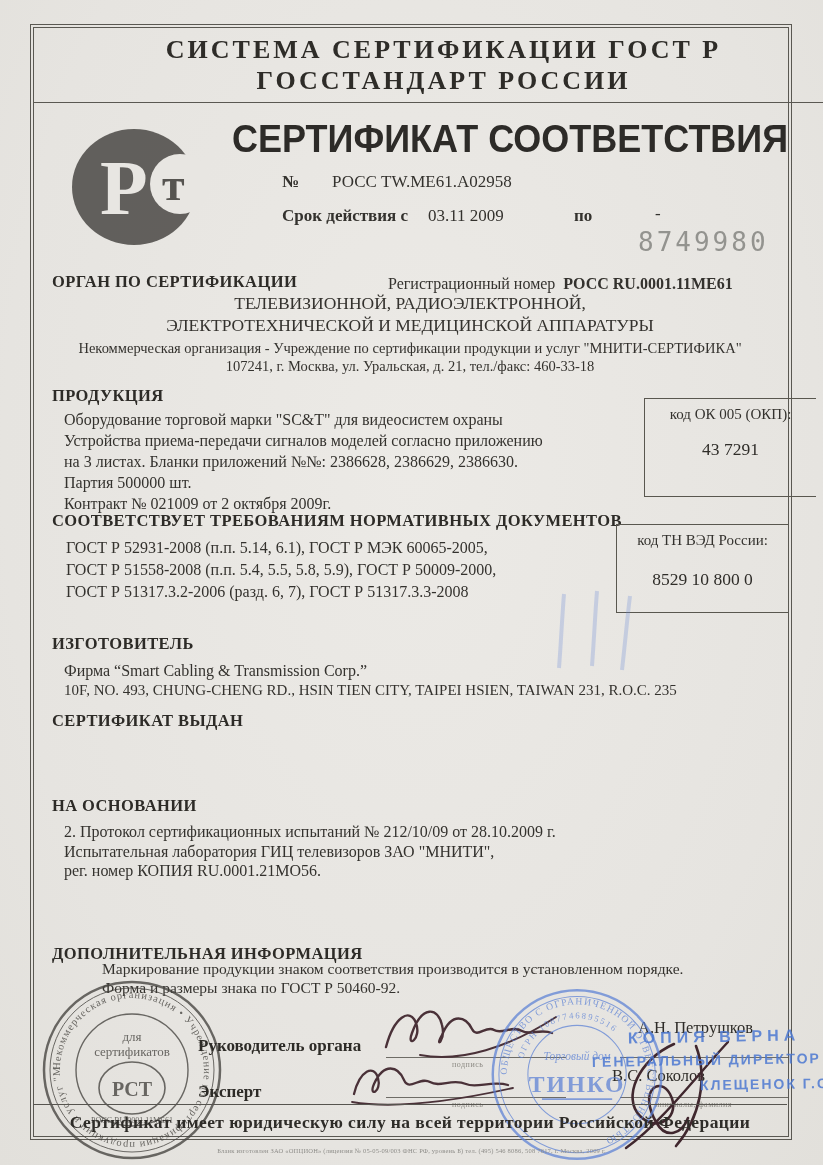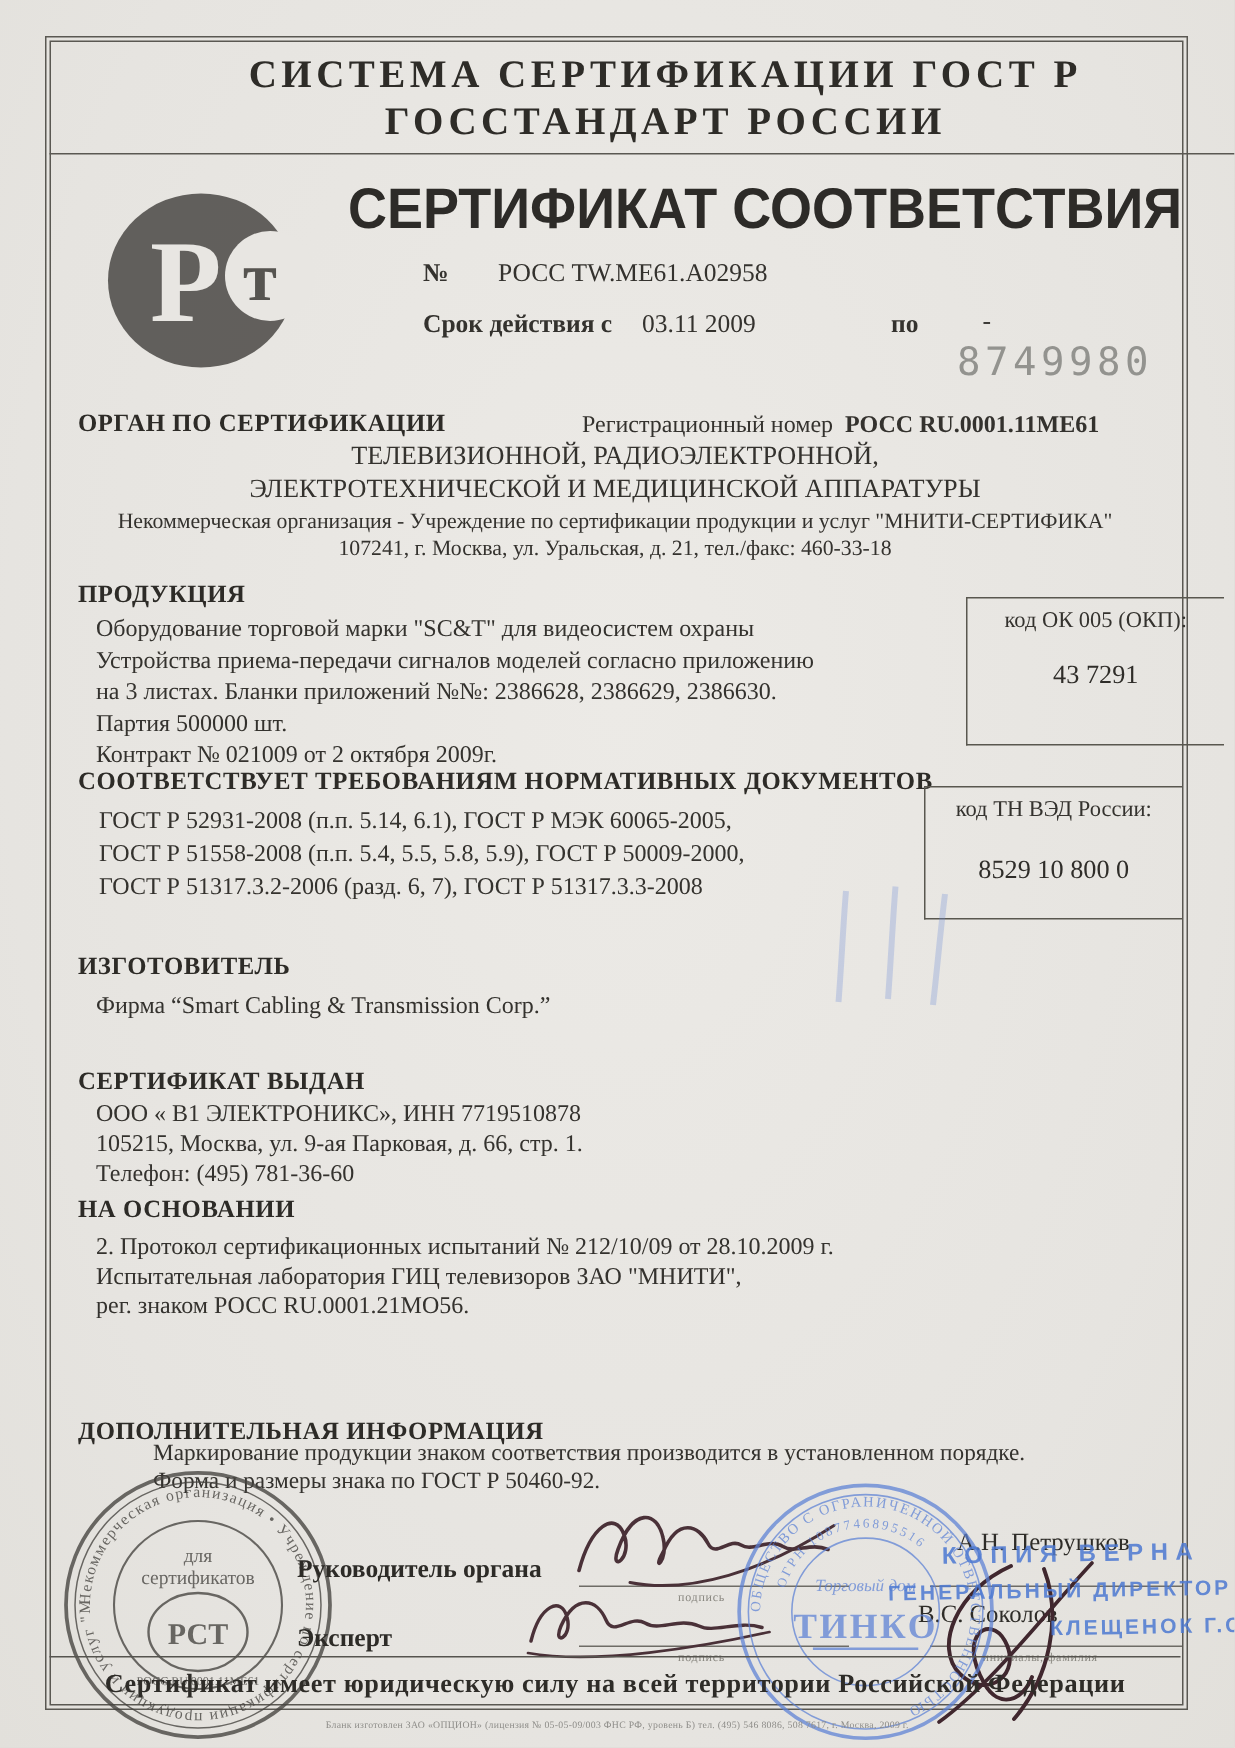--- a/index.html
+++ b/index.html
@@ -80,21 +80,21 @@
     </svg>
   </div>
 
   <div class="abs title" style="left:232px; top:118px;">СЕРТИФИКАТ СООТВЕТСТВИЯ</div>
 
   <div class="abs serif17" style="left:282px; top:172px; font-weight:bold;">№</div>
   <div class="abs serif17" style="left:332px; top:172px;">РОСС TW.ME61.A02958</div>
 
   <div class="abs serif17" style="left:282px; top:206px; font-weight:bold;">Срок действия  с</div>
   <div class="abs serif17" style="left:428px; top:206px;">03.11 2009</div>
-  <div class="abs serif17" style="left:594px; top:206px; font-weight:bold;text-align:right;">по</div>
+  <div class="abs serif17" style="left:574px; top:206px; font-weight:bold;text-align:right;">по</div>
   <div class="abs serif17" style="left:655px; top:204px;">-</div>
 
   <div class="abs blank-num" style="left:638px; top:227px;">8749980</div>
 
   <div class="abs sec-label" style="left:52px; top:272px;">ОРГАН ПО СЕРТИФИКАЦИИ</div>
   <div class="abs serif16" style="left:388px; top:273px;">
     <span>Регистрационный номер</span>&nbsp;
     <span style="font-weight:bold;">РОСС RU.0001.11МЕ61</span>
   </div>
   <div class="abs centered" style="top:315px; font-size:17.5px;">ЭЛЕКТРОТЕХНИЧЕСКОЙ И МЕДИЦИНСКОЙ АППАРАТУРЫ</div>
@@ -129,33 +129,29 @@
   <div class="abs" style="left:552px; top:588px; opacity:.28;">
     <svg width="100" height="85" viewBox="0 0 100 85">
       <path d="M12,6 C10,30 9,55 7,80" stroke="#6b8ad6" stroke-width="4" fill="none"></path>
       <path d="M45,3 C43,28 42,52 40,78" stroke="#6b8ad6" stroke-width="4" fill="none"></path>
       <path d="M78,8 C75,32 73,56 70,82" stroke="#6b8ad6" stroke-width="4" fill="none"></path>
     </svg>
   </div>
 
   <div class="abs sec-label" style="left:52px; top:634px;">ИЗГОТОВИТЕЛЬ</div>
   <div class="abs serif16" style="left:64px; top:660px;">Фирма “Smart Cabling &amp; Transmission Corp.”</div>
+  <div class="abs" style="left:64px; top:682px; font-size:15px; width:720px;">10F, NO. 493, CHUNG-CHENG RD., HSIN TIEN CITY, TAIPEI HSIEN, TAIWAN 231, R.O.C. 235</div>
 
   <div class="abs sec-label" style="left:52px; top:711px;">СЕРТИФИКАТ ВЫДАН</div>
-  <div class="abs serif16" style="left:64px; top:733px; line-height:20px;">
-    <div>ООО « В1 ЭЛЕКТРОНИКС», ИНН 7719510878</div>
-    <div>105215, Москва, ул. 9-ая Парковая, д. 66, стр. 1.</div>
-    <div>Телефон: (495) 781-36-60</div>
-  </div>
 
   <div class="abs sec-label" style="left:52px; top:796px;">НА ОСНОВАНИИ</div>
   <div class="abs serif16" style="left:64px; top:822px; line-height:19.5px;">
     <div>2. Протокол сертификационных испытаний № 212/10/09 от 28.10.2009 г.</div>
     <div>Испытательная лаборатория ГИЦ телевизоров ЗАО "МНИТИ",</div>
-    <div>рег. знаком РОСС RU.0001.21МО56.</div>
+    <div>рег. номер КОПИЯ RU.0001.21МО56.</div>
   </div>
 
   <div class="abs sec-label" style="left:52px; top:944px;">ДОПОЛНИТЕЛЬНАЯ ИНФОРМАЦИЯ</div>
   <div class="abs" style="left:58px; top:959px; font-size:15.5px; line-height:19px; width:720px;margin-left:44px;">
     <div>Маркирование продукции знаком соответствия производится в установленном порядке.</div>
     <div>Форма и размеры знака по ГОСТ Р 50460-92.</div>
   </div>
 
   <div class="abs" style="left:30px; top:975px; opacity:.78;">
     <svg width="205" height="190" viewBox="0 0 205 190">

